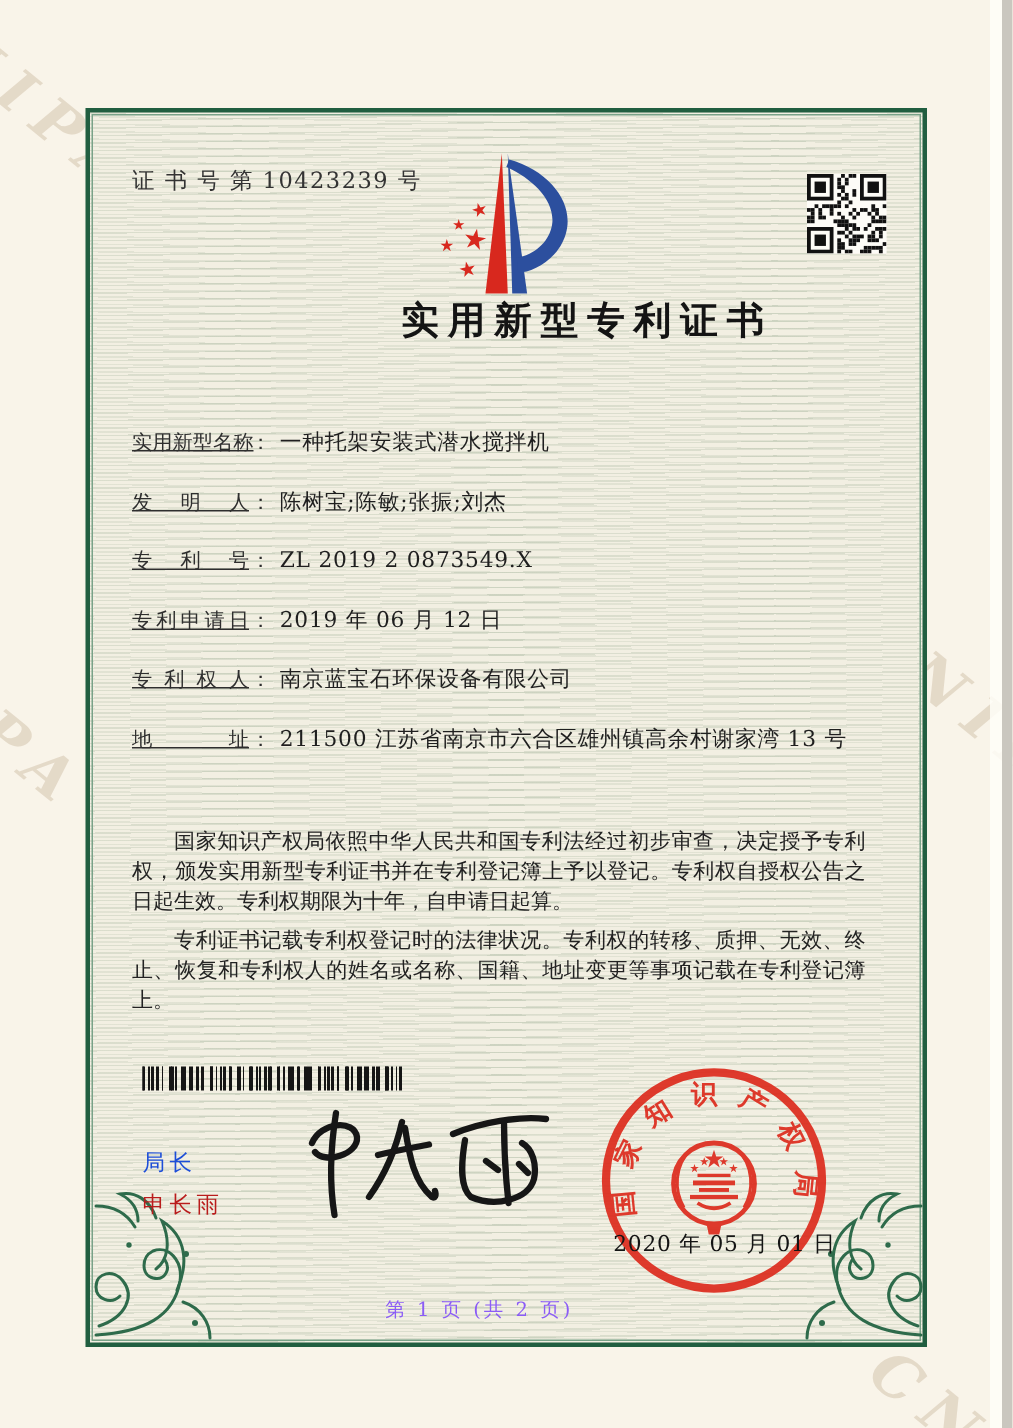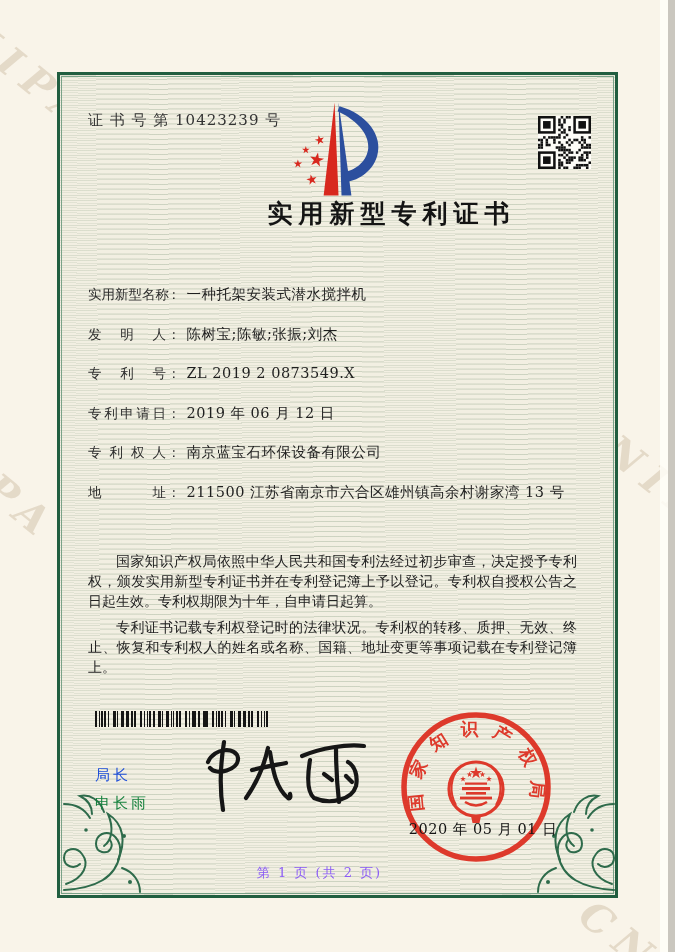--- a/index.html
+++ b/index.html
@@ -42,40 +42,40 @@
   .qr{position:absolute;left:538px;top:116px;width:53px;height:53px;background:#fdfcf7}
   .title{
     position:absolute;left:57px;top:197px;width:663px;text-align:center;
     font-size:25px;font-weight:700;letter-spacing:6px;text-indent:6px;color:#141414;font-family:Liberation Mono, monospace;
   }
   
   .rows{position:absolute;left:88px;top:284px;width:505px}
   .frow{position:relative;height:39.6px;line-height:20px;white-space:nowrap}
   .flabel{
     display:inline-block;width:78px;font-size:13.5px;color:#2e2e2e;
-    text-align:justify;text-align-last:justify;vertical-align:baseline;
+    text-align:justify;text-align-last:justify;vertical-align:baseline;text-decoration:underline;
   }
   .fcolon{font-size:13.5px;margin:0 6px 0 1px;color:#2e2e2e}
   .fvalue{font-size:14.5px;color:#1f1f1f;letter-spacing:.5px}
   .fpair2{position:absolute;left:242px;top:0}
   
   .paras{position:absolute;left:88px;top:551px;width:489px}
   .paras p{
     margin:0 0 5px 0;text-indent:2em;font-size:14px;line-height:20.2px;
     text-align:justify;color:#222;
   }
   
   .barcode{
     position:absolute;left:95px;top:711px;width:173px;height:16px;
     background-image:
       repeating-linear-gradient(90deg,#151515 0 2px,rgba(0,0,0,0) 2px 4px,#151515 4px 5px,rgba(0,0,0,0) 5px 9px),
       repeating-linear-gradient(90deg,#151515 0 1px,rgba(0,0,0,0) 1px 6px,#151515 6px 8px,rgba(0,0,0,0) 8px 13px);
   }
   .director-title{position:absolute;left:95px;top:766px;font-family:Liberation Serif, serif;font-size:15px;letter-spacing:3px;color:#1d4ed8}
-  .director-name{position:absolute;left:95px;top:794px;font-family:"DejaVu Sans",sans-serif;font-size:15px;letter-spacing:3px;color:#15803d}
+  .director-name{position:absolute;left:95px;top:794px;font-family:"DejaVu Sans",sans-serif;font-size:15px;letter-spacing:3px;color:#b91c1c}
   .signature{position:absolute;left:196px;top:726px;width:178px;height:92px}
   .seal{position:absolute;left:389px;top:699px;width:174px;height:174px;opacity:.92}
   .seal-date{
     position:absolute;left:408px;top:820px;width:150px;text-align:center;
     font-size:14.5px;color:#141414;letter-spacing:.5px;z-index:5;
   }
   .page-num{position:absolute;left:57px;top:864px;width:525px;text-align:center;font-size:13px;letter-spacing:2px;color:#8b5cf6}
   .cont-note{position:absolute;left:57px;top:914px;width:561px;text-align:center;font-size:13.5px;letter-spacing:5px;color:#222}
   .flourish{position:absolute;width:106px;height:104px}
   .flourish-left{left:60px;top:790px}

